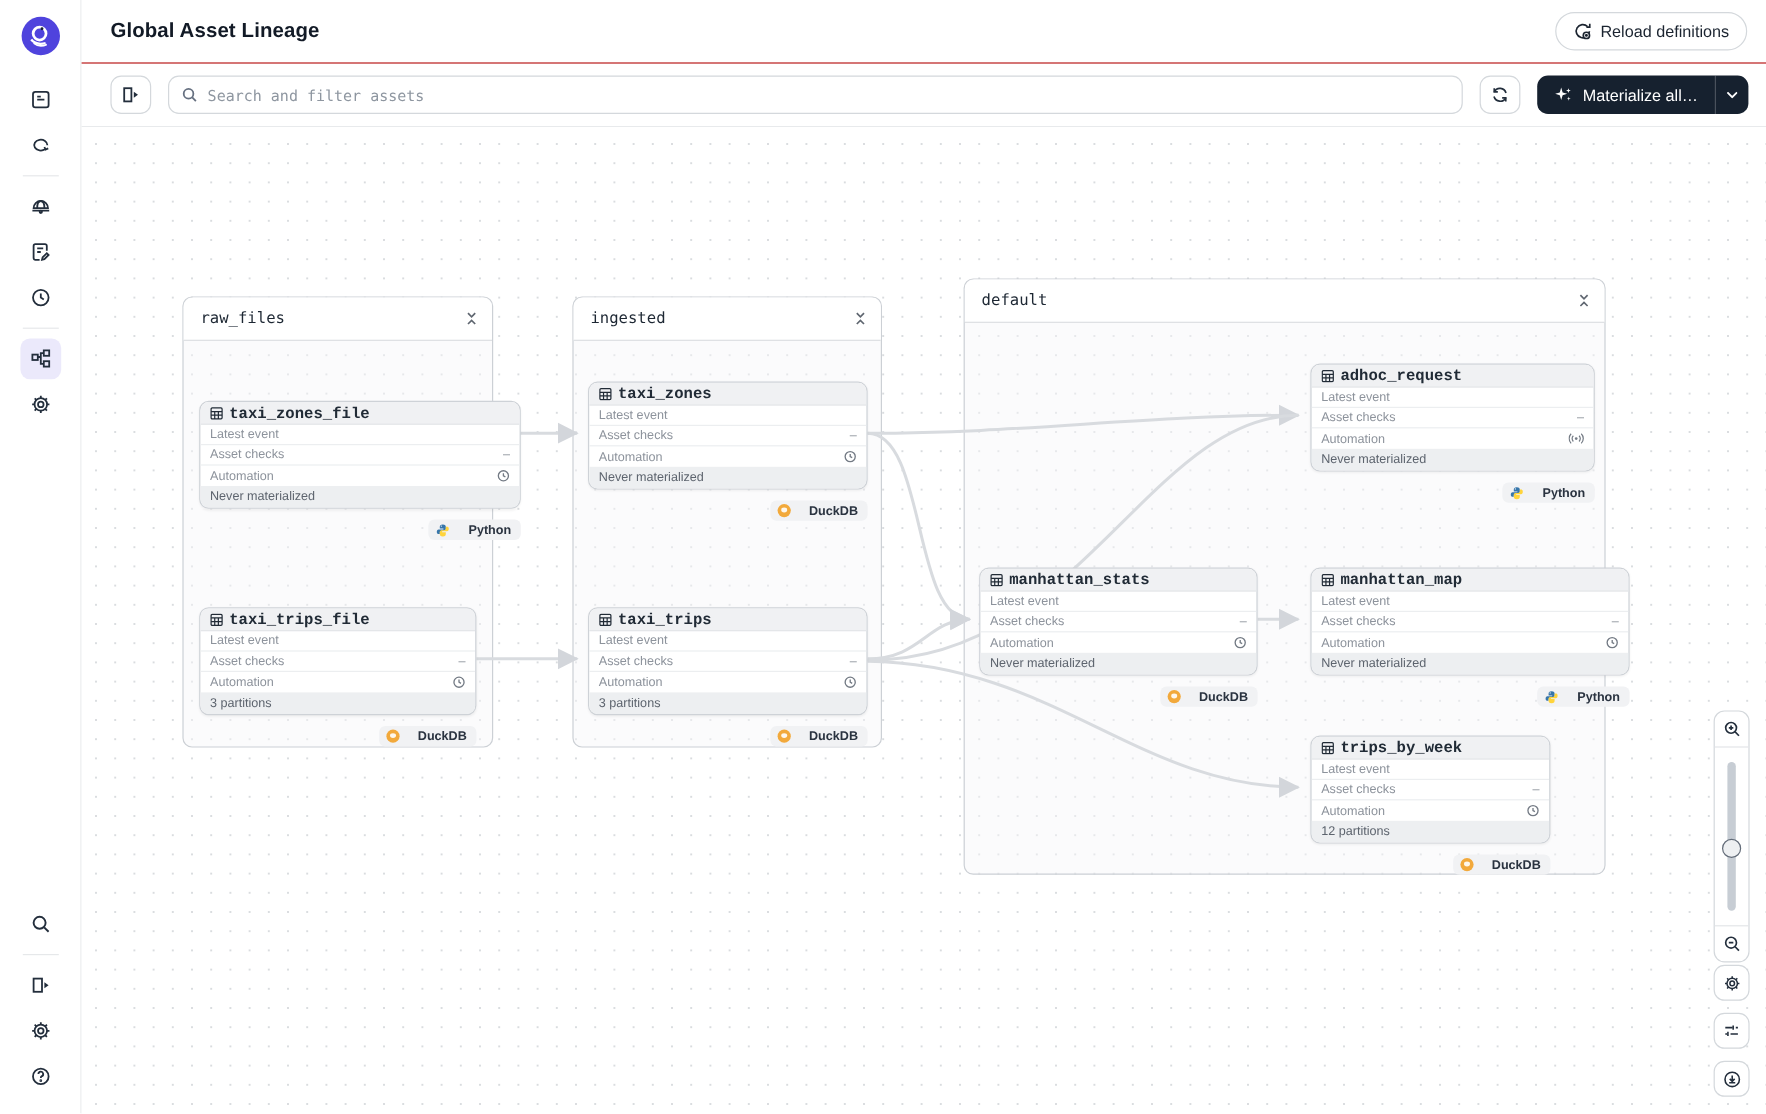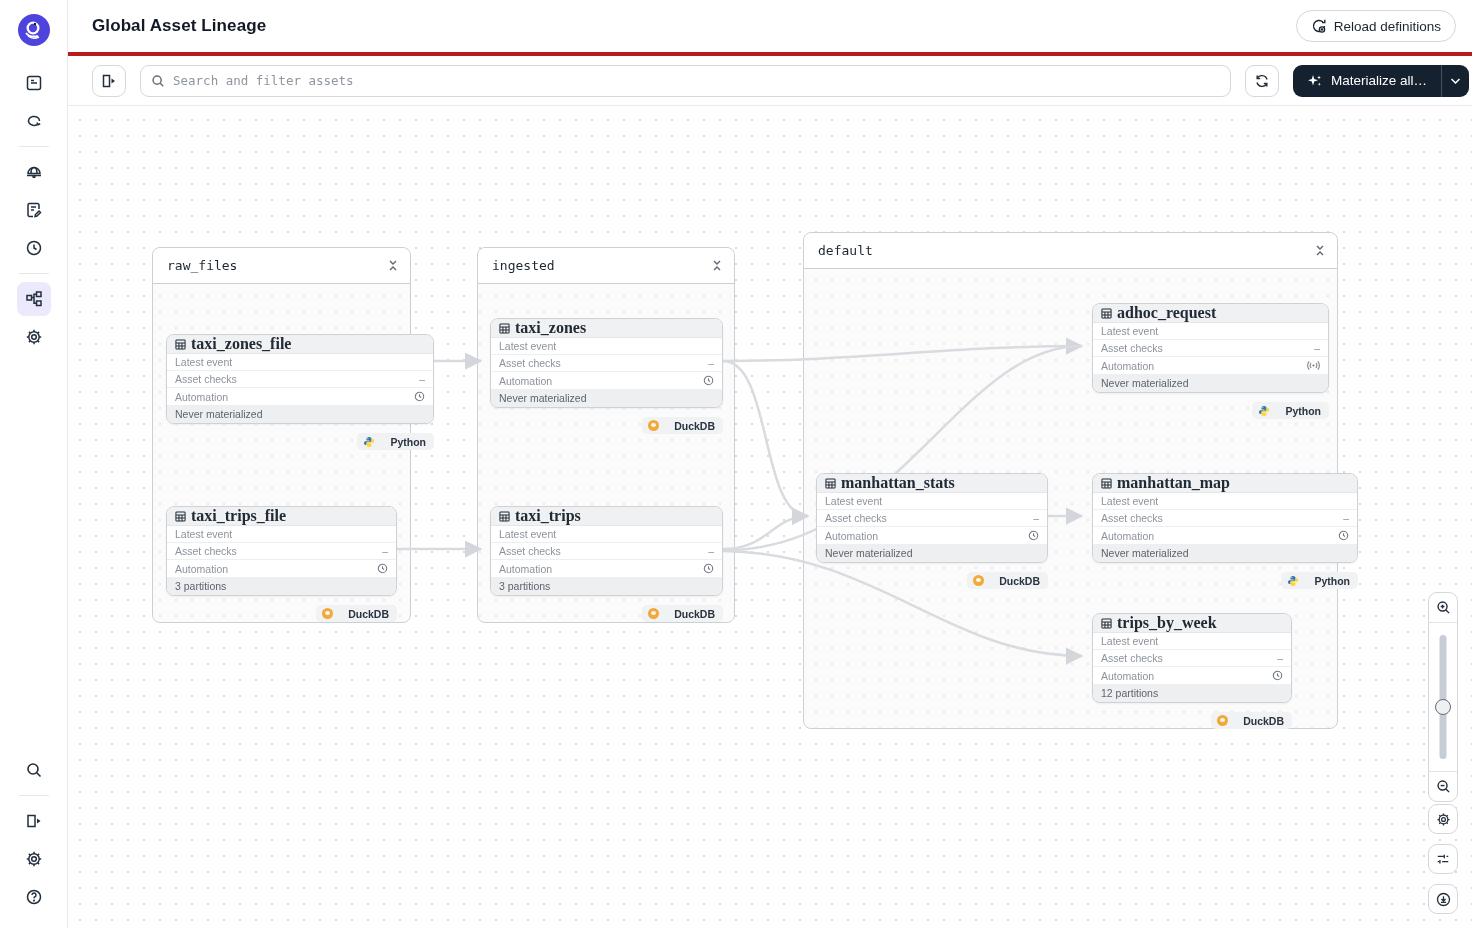--- a/index.html
+++ b/index.html
@@ -23,22 +23,22 @@
   
   .main { flex:1; display:flex; flex-direction:column; min-width:0; }
 
   .topbar { height:52px; display:flex; align-items:center; padding:0 16px 0 24px;
     justify-content:space-between; background:#fff; }
   .page-title { font-size:17px; font-weight:700; color:#121a26; letter-spacing:.1px; }
   .pill-btn { display:flex; align-items:center; gap:7px; height:32px; padding:0 14px;
     border:1px solid #d4d8dc; border-radius:16px; background:#fff; font-size:13.5px;
     color:#1b2430; cursor:pointer; font-family:inherit; }
 
-  .toolbar { height:54px; display:flex; align-items:center; gap:14px; padding:0 3px 0 24px;
-    border-top:4px solid #b91c1c; border-bottom:1px solid #e8eaec; background:#fff; }
+  .toolbar { height:54px; display:flex; align-items:center; gap:14px; padding:0 15px 0 24px;
+    border-top:1px solid #b91c1c; border-bottom:1px solid #e8eaec; background:#fff; }
   .sq-btn { width:34px; height:32px; border:1px solid #d4d8dc; border-radius:9px; background:#fff;
     display:flex; align-items:center; justify-content:center; cursor:pointer; flex-shrink:0; }
   .search-wrap { flex:1; height:32px; border:1px solid #d4d8dc; border-radius:9px; background:#fff;
     display:flex; align-items:center; padding:0 10px; gap:8px; max-width:1092px; }
   .search-wrap input { border:none; outline:none; flex:1; font-family:"DejaVu Sans Mono", monospace;
     font-size:12.5px; color:#1b2430; background:transparent; }
   .search-wrap input::placeholder { color:#8e96a0; }
   .split-btn { display:flex; height:32px; border-radius:9px; overflow:hidden; background:#16212f;
     color:#fff; flex-shrink:0; cursor:pointer; }
   .split-main { display:flex; align-items:center; gap:8px; padding:0 14px; font-size:13.5px;
@@ -61,21 +61,21 @@
 
   .edges { position:absolute; left:0; top:0; z-index:2; pointer-events:none; }
   .edge { fill:none; stroke:#d8dbdf; stroke-width:2.5; }
 
   .asset { position:absolute; z-index:3; display:flex; flex-direction:column;
     align-items:flex-end; }
   .card { width:100%; background:#fff; border:1px solid #ced2d7; border-radius:8px;
     overflow:hidden; box-shadow:0 1px 2px rgba(0,0,0,.05); cursor:pointer; }
   .card-h { height:19px; background:#f0f1f3; display:flex; align-items:center; gap:5px;
     padding:0 8px; border-bottom:1px solid #e4e6e9; }
-  .card-title { font-family:Liberation Serif, serif; font-size:16px; font-weight:700;
+  .card-title { font-family:Liberation Mono, monospace; font-size:13px; font-weight:700;
     color:#212b36; }
   .row { height:17px; display:flex; align-items:center; justify-content:space-between;
     padding:0 8px; font-size:10.5px; color:#8d939c; border-bottom:1px solid #eceef0; }
   .row .val { color:#8d939c; }
   .card-f { height:18px; background:#edeff1; display:flex; align-items:center; padding:0 8px;
     font-size:10.5px; color:#5d646e; }
   .badge { margin-top:9px; height:17px; background:#f1f2f4; border-radius:5px; display:flex;
     align-items:center; gap:15px; padding:0 8px 0 6px; font-size:10.5px; font-weight:700;
     color:#2a3340; }
   .duck-logo { width:11px; height:11px; border-radius:50%; background:#f2a93b; position:relative; }

